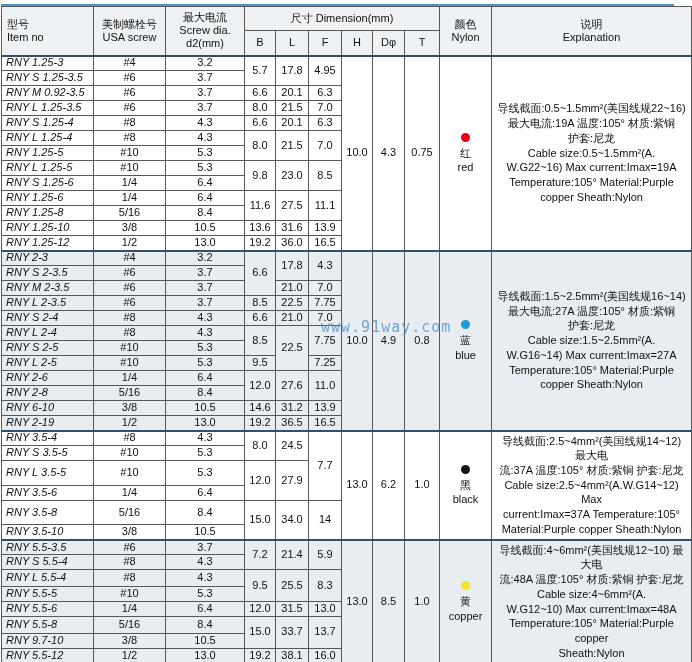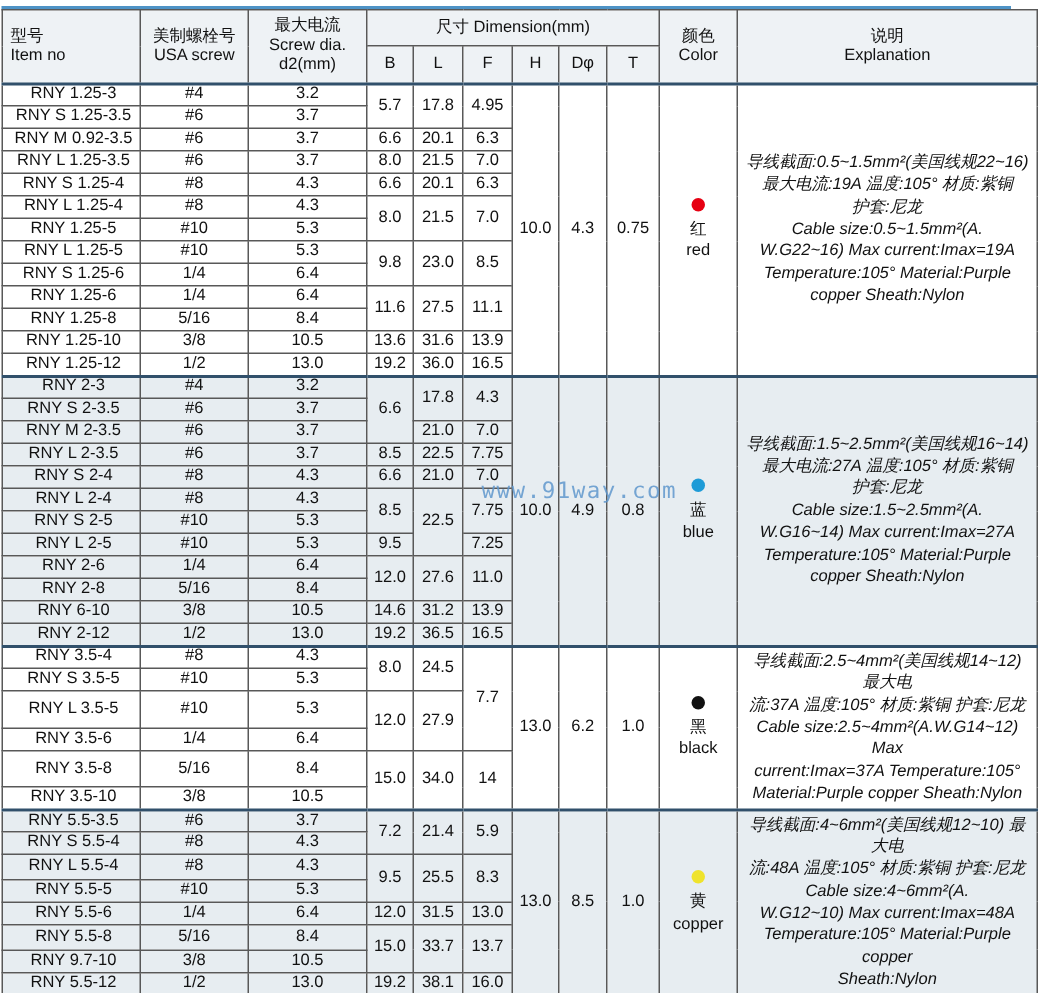--- a/index.html
+++ b/index.html
@@ -9,22 +9,22 @@
   th,td{border:1px solid #585858;font-size:11px;color:#111;text-align:center;vertical-align:middle;padding:0 1px;overflow:hidden;}
   thead th{background:#eef2f5;font-weight:normal;white-space:pre-line;line-height:1.18;font-size:11px;}
   thead tr.h1{height:24px;}
   thead tr.h2{height:25px;}
   th.th-left{text-align:left;padding-left:5px;}
   tbody tr{height:15px;}
   tbody td{line-height:1.05;}
   tr.alt td{background:#e7edf1;}
   tr.group-start td{border-top:2px solid #31506b;}
   thead tr.h2 th{border-bottom:2px solid #31506b;}
-  .c-item{text-align:center;padding-left:4px;white-space:nowrap;}
-  .c-expl{white-space:pre-line;line-height:1.34;padding:2px 3px;font-style:italic;}
+  .c-item{text-align:left;padding-left:4px;white-space:nowrap;font-style:italic;}
+  .c-expl{white-space:pre-line;line-height:1.34;padding:2px 3px;}
   .c-color{line-height:1.3;}
   .dot{display:inline-block;width:9px;height:9px;border-radius:50%;margin-bottom:1px;}
   .watermark{position:absolute;left:306px;top:318px;font-size:15px;letter-spacing:1px;
     color:rgba(95,150,205,.85);font-family:"DejaVu Sans Mono",monospace;pointer-events:none;margin-left:15px;}
 </style>
 </head>
 <body>
 
 <div class="frame">
   <table>
@@ -45,21 +45,21 @@
       <tr class="h1">
         <th rowspan="2" class="th-left">型号
 Item no</th>
         <th rowspan="2">美制螺栓号
 USA screw</th>
         <th rowspan="2">最大电流
 Screw dia.
 d2(mm)</th>
         <th colspan="6">尺寸 Dimension(mm)</th>
         <th rowspan="2">颜色
-Color</th>
+Nylon</th>
         <th rowspan="2">说明
 Explanation</th>
       </tr>
       <tr class="h2">
         <th>B</th>
         <th>L</th>
         <th>F</th>
         <th>H</th>
         <th>Dφ</th>
         <th>T</th>
@@ -251,21 +251,21 @@
         </tr>
         <tr class="alt">
           <td class="c-item">RNY 6-10</td>
           <td class="c-num">3/8</td>
           <td class="c-num">10.5</td>
           <td class="c-num">14.6</td>
           <td class="c-num">31.2</td>
           <td class="c-num">13.9</td>
         </tr>
         <tr class="alt">
-          <td class="c-item">RNY 2-12</td>
+          <td class="c-item">RNY 2-19</td>
           <td class="c-num">1/2</td>
           <td class="c-num">13.0</td>
           <td class="c-num">19.2</td>
           <td class="c-num">36.5</td>
           <td class="c-num">16.5</td>
         </tr>
         <tr class="group-start">
           <td class="c-item">RNY 3.5-4</td>
           <td class="c-num">#8</td>
           <td class="c-num">4.3</td>

